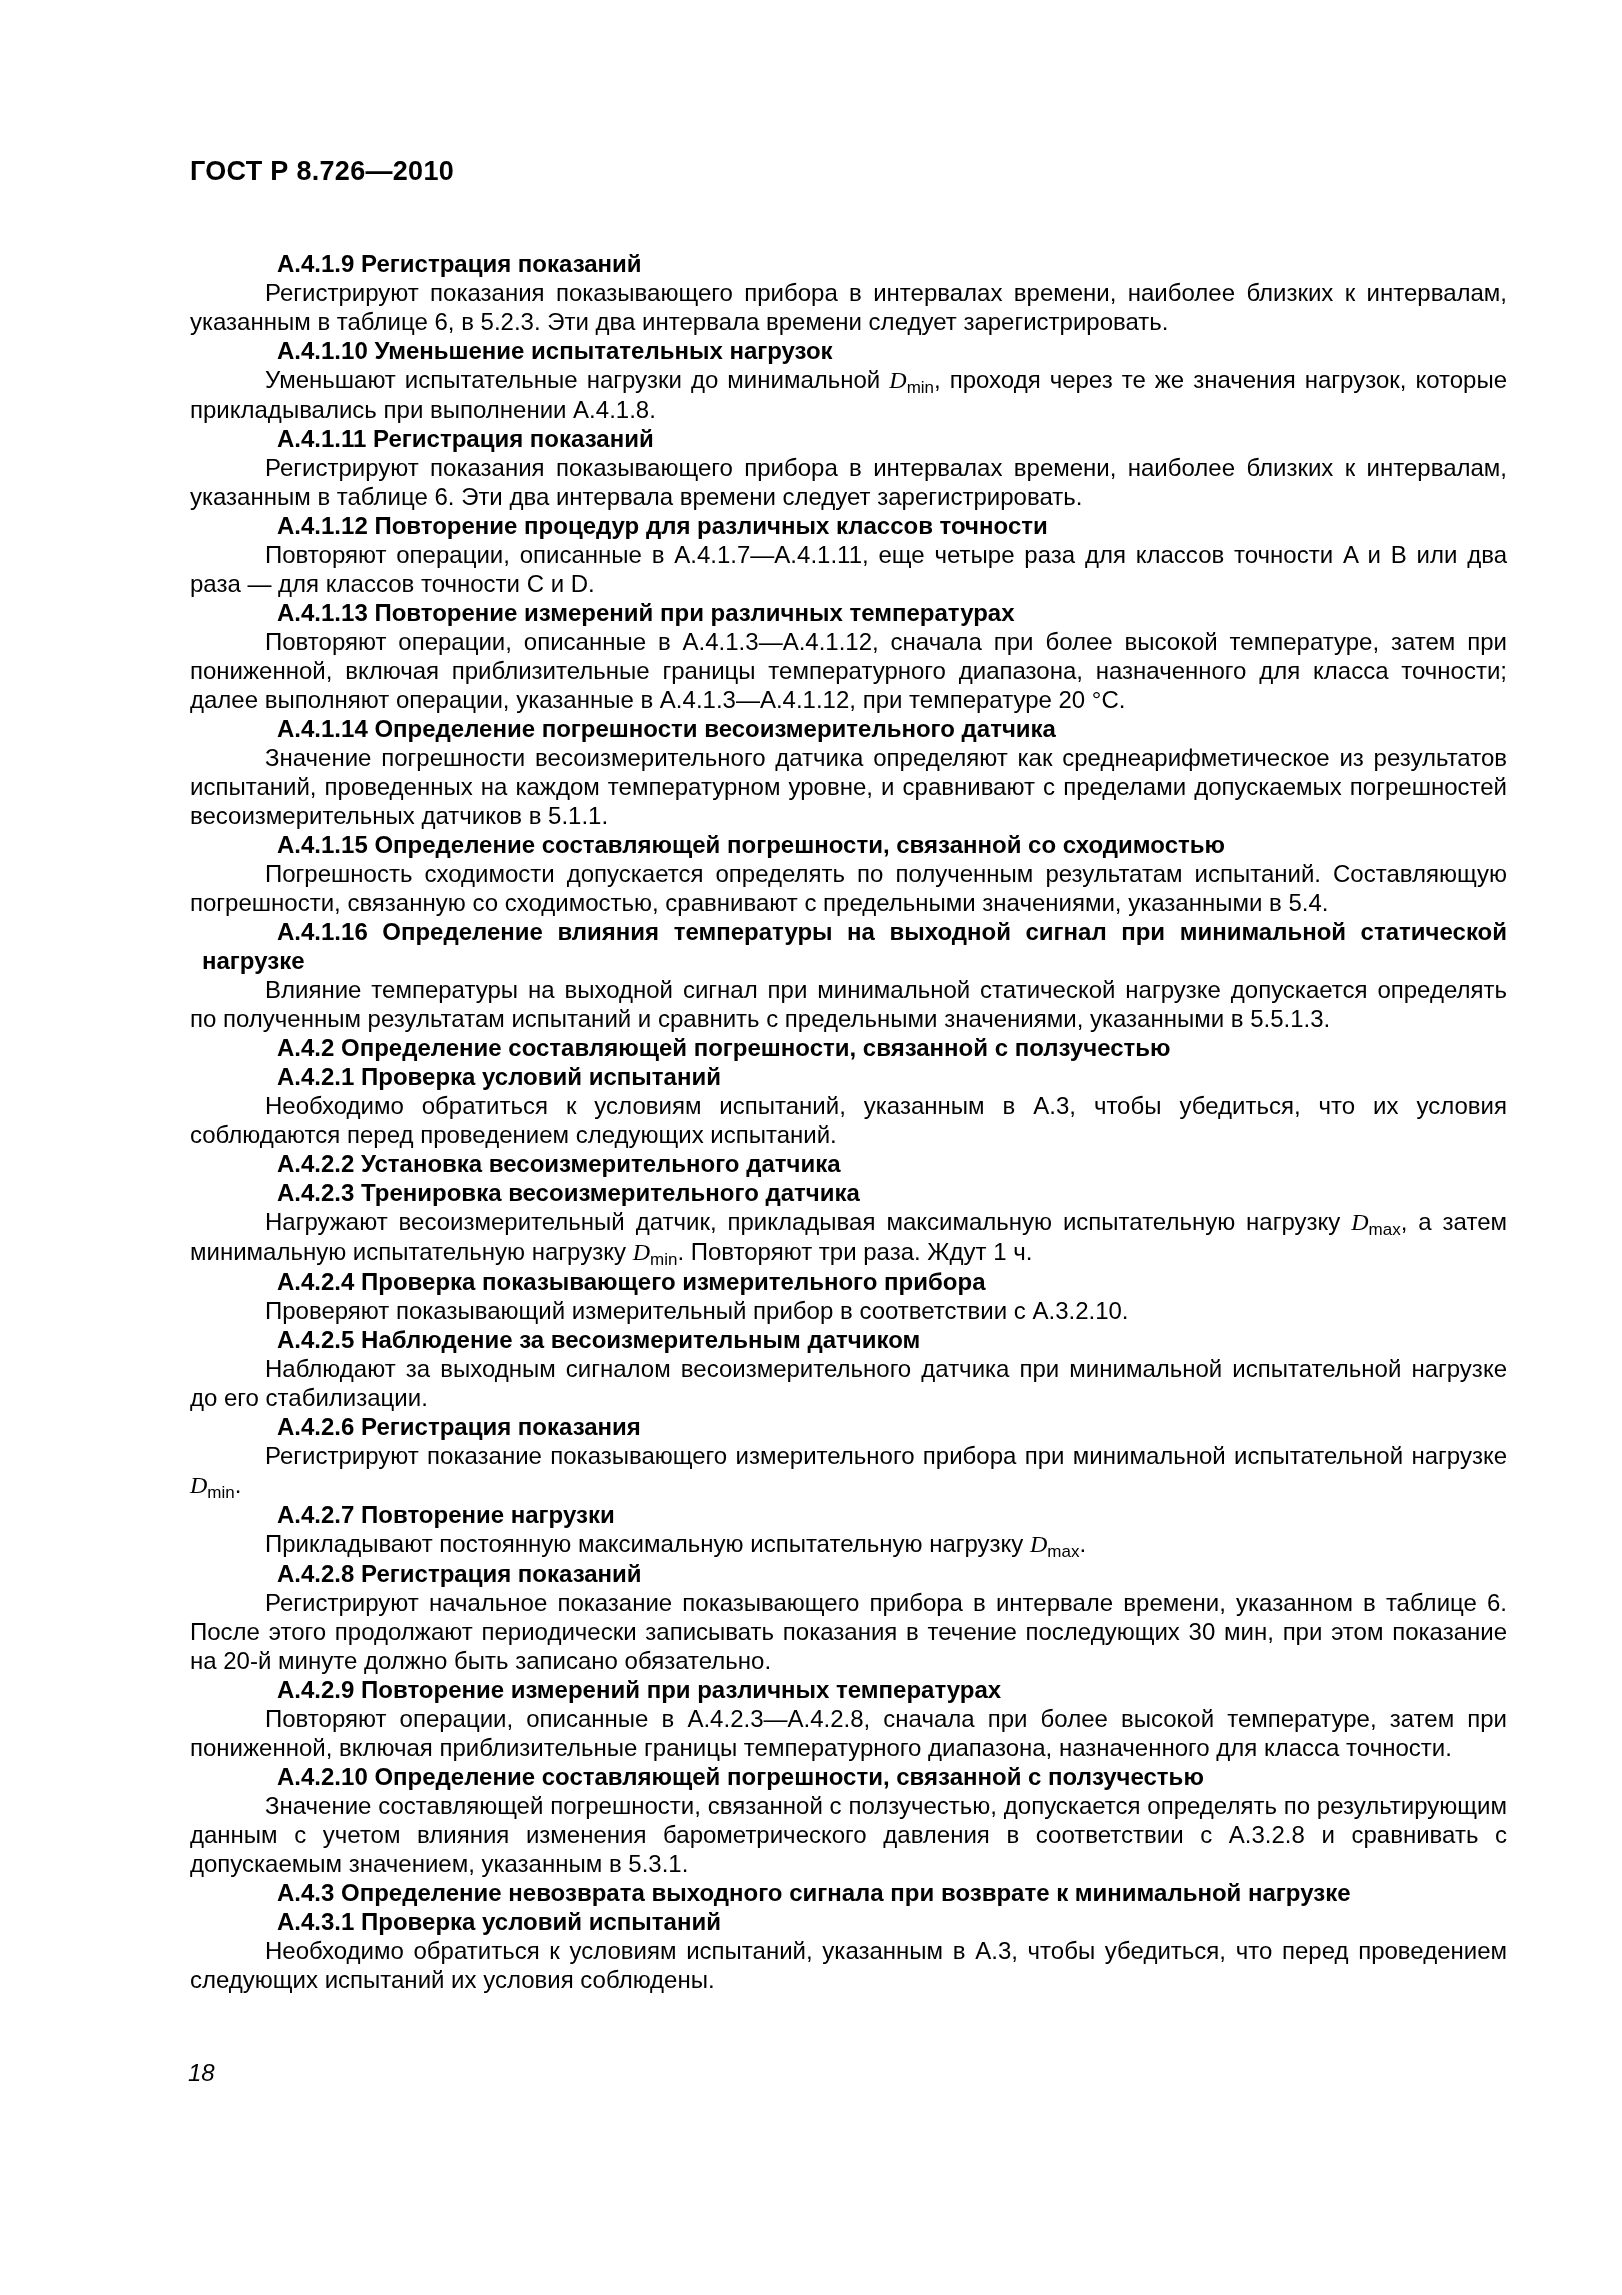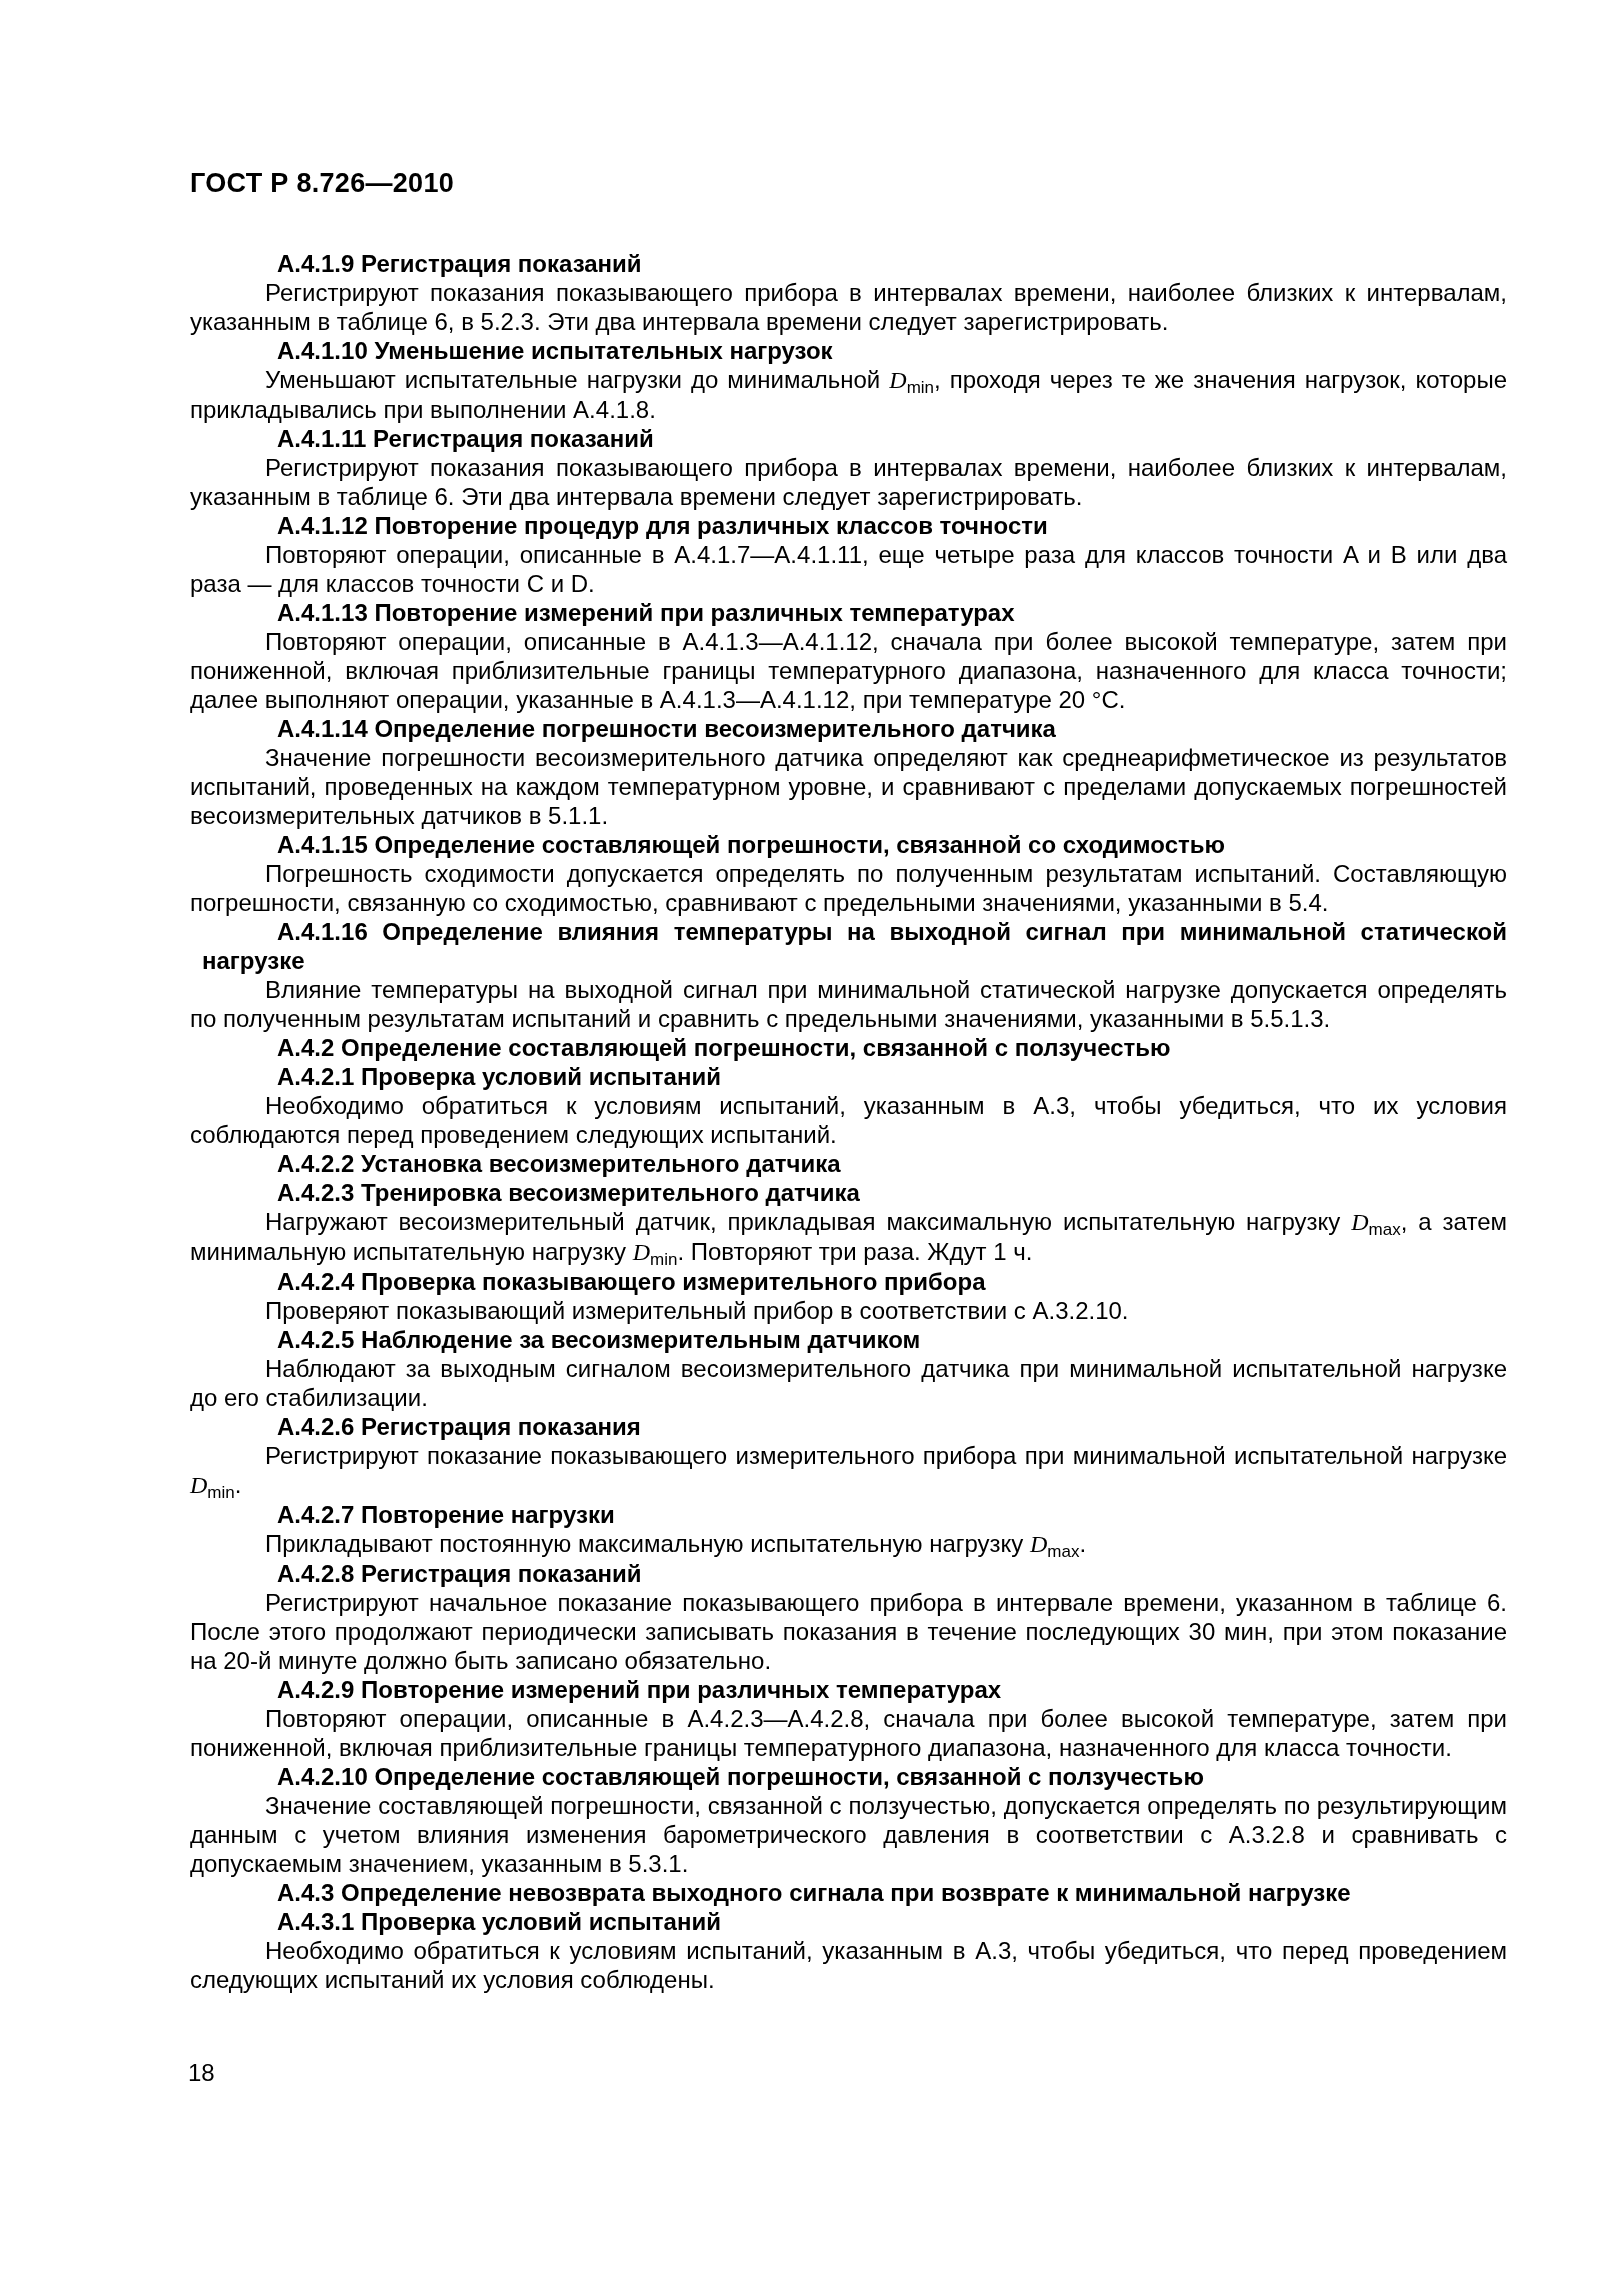--- a/index.html
+++ b/index.html
@@ -12,21 +12,21 @@
     width: 1623px;
     height: 2295px;
     background: #ffffff;
     color: #000000;
     font-family: "Liberation Sans", sans-serif;
     overflow: hidden;
   }
   .doc-header {
     position: absolute;
     left: 190px;
-    top: 168px;
+    top: 156px;
     font-size: 27px;
     font-weight: bold;
     letter-spacing: 0.3px;
     white-space: nowrap;
   }
   .doc-body {
     position: absolute;
     left: 190px;
     top: 249px;
     width: 1317px;
@@ -50,20 +50,21 @@
   .doc-body sub {
     font-size: 17px;
     line-height: 0;
     vertical-align: -5.2px;
   }
   .page-number {
     position: absolute;
     left: 188px;
     top: 2059px;
     font-size: 24px;
+    font-style: italic;
   }
 </style>
 </head>
 <body>
 
 <div class="page">
   <div class="doc-header">ГОСТ Р 8.726—2010</div>
 
   <main class="doc-body">
       <p class="heading">А.4.1.9 Регистрация показаний</p>

